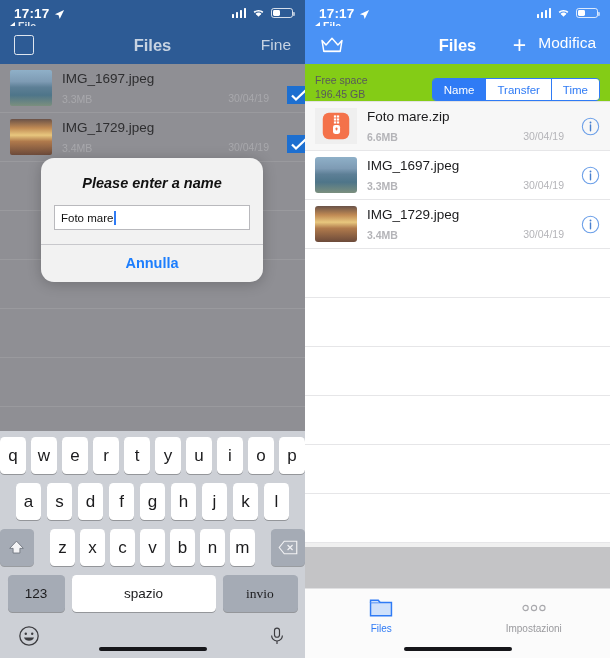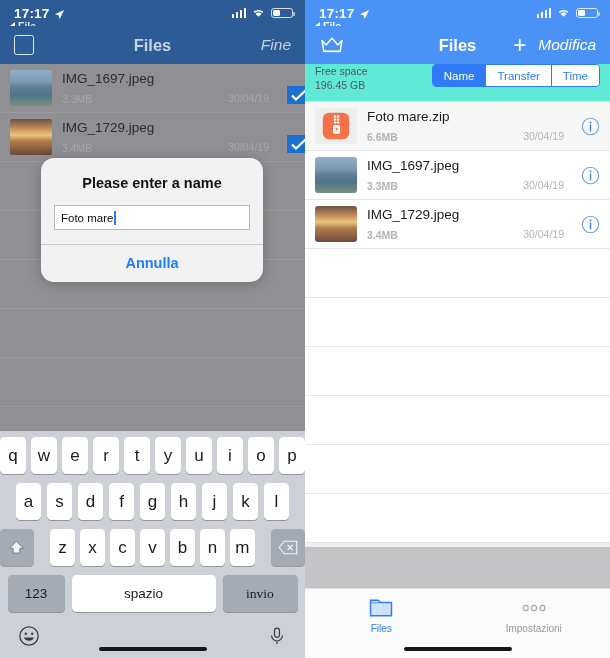--- a/index.html
+++ b/index.html
@@ -51,21 +51,21 @@
 
   
   .navbar {
     height: 38px; display: flex; align-items: center; position: relative;
     padding: 0 14px;
   }
   .nav-title {
     position: absolute; left: 0; right: 0; text-align: center;
     font-size: 16.5px; font-weight: bold; color: #fff; pointer-events: none;
   }
-  .nav-right { margin-left: auto; display: flex; align-items: center; gap: 12px; z-index: 2; font-style: italic; }
+  .nav-right { margin-left: auto; display: flex; align-items: flex-start; gap: 12px; z-index: 2; }
   .nav-btn { color: #fff; font-size: 15.5px; }
   .plus-icon { color: #fff; font-size: 23px; font-weight: 300; line-height: 1; }
   .select-square {
     width: 20px; height: 20px; border: 1.6px solid rgba(255,255,255,.85);
     border-radius: 2.5px; z-index: 2;
   }
   .crown-icon { width: 26px; height: 20px; z-index: 2; }
 
   
   #left-panel { background: #8f8f94; }
@@ -96,20 +96,21 @@
   .dim-sep { height: 49px; border-bottom: 1px solid #9a9a9e; }
   .alert {
     position: absolute; left: 41px; top: 158px; width: 222px;
     background: #f2f2f2; border-radius: 13px;
     box-shadow: 0 2px 14px rgba(0,0,0,.22);
     overflow: hidden; text-align: center;
   }
   .alert-title {
     font-size: 14.5px; font-weight: bold; color: #111;
     padding: 17px 14px 14px;
+    font-style: italic;
   }
   .alert-field-wrap { padding: 0 13px 14px; }
   .alert-field {
     width: 100%; height: 25px; background: #fff; border: 1px solid #b9b9bd;
     border-radius: 0; font-size: 11.5px; color: #111;
     font-family: "Liberation Sans", sans-serif;
     padding: 0 6px; display: flex; align-items: center; position: relative;
   }
   .caret {
     width: 1.5px; height: 14px; background: #2f7bf5; margin-left: 1px;
@@ -151,21 +152,21 @@
   .home-ind {
     position: absolute; bottom: 7px; left: 50%; transform: translateX(-50%);
     width: 108px; height: 4.5px; background: #16161a; border-radius: 3px;
   }
 
   
   #right-panel { background: #f0f0f0; }
   #right-panel .statusbar, #right-panel .navbar { background: #4a92f5; }
 
   .subbar {
-    height: 38px; background: #5eead4; display: flex; align-items: flex-start;
+    height: 38px; background: #84cc16; display: flex; align-items: flex-end;
     padding: 0 10px; border-bottom: 1px solid #e2e2e4;
   }
   .freespace { font-size: 10.5px; color: #58585c; line-height: 1.35; }
   .segmented {
     margin-left: auto; display: flex; border: 1px solid #2f7bf5;
     border-radius: 4px; overflow: hidden; height: 23px;
   }
   .seg {
     font-size: 11.5px; color: #2f7bf5; padding: 0 11px;
     display: flex; align-items: center; background: #fff;

